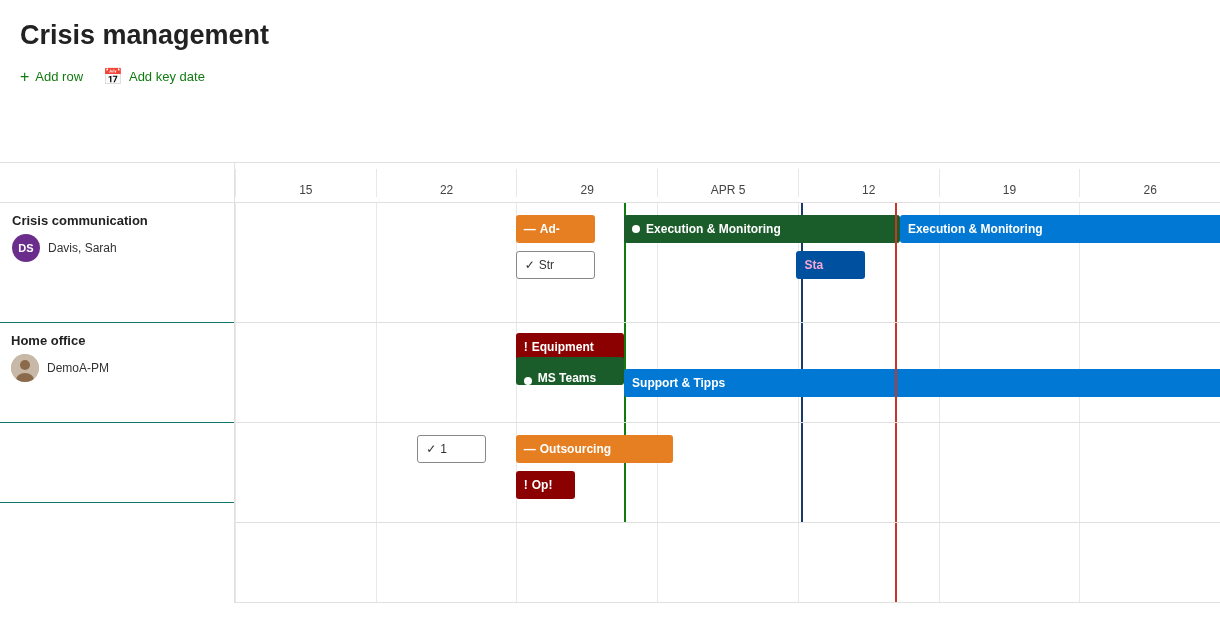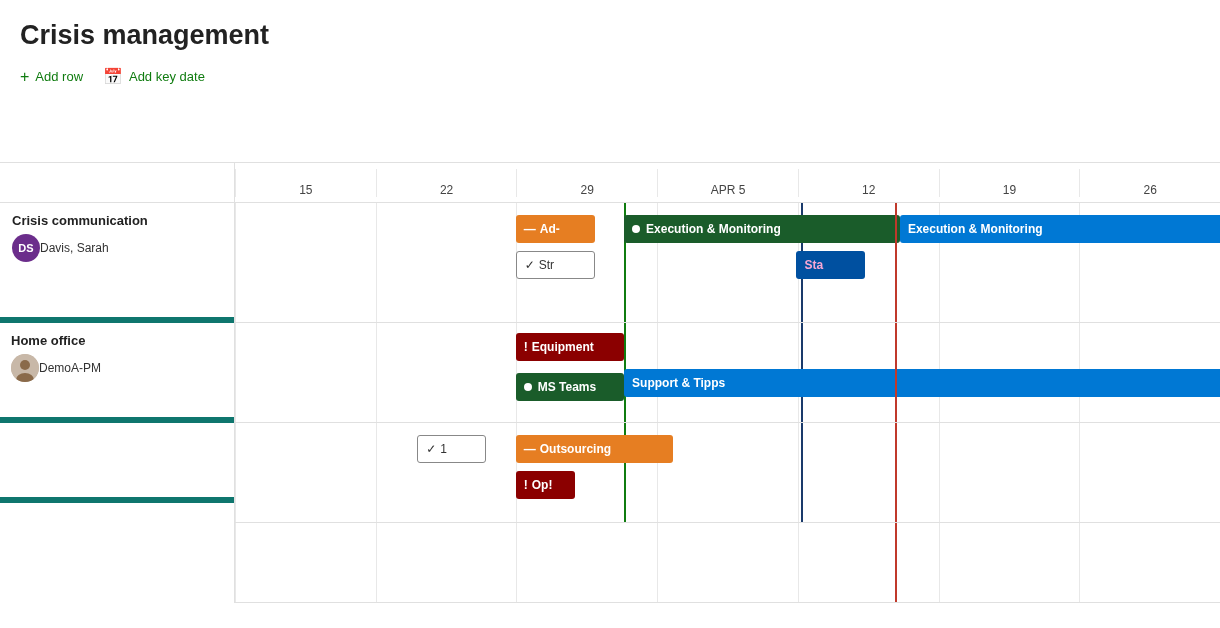--- a/index.html
+++ b/index.html
@@ -13,23 +13,23 @@
     .toolbar-btn { display: flex; align-items: center; gap: 6px; background: none; border: none; cursor: pointer; color: #107c10; font-size: 13px; font-weight: 500; }
     .toolbar-btn .icon { font-size: 16px; }
 
     .gantt { display: flex; width: 100%; border-top: 1px solid #e0e0e0; }
 
     
     .left-panel { width: 235px; min-width: 235px; border-right: 1px solid #e0e0e0; flex-shrink: 0; }
 
     .left-header { height: 40px; border-bottom: 1px solid #e0e0e0; background: #fff; }
 
-    .left-row { border-bottom: 6px solid #0f766e; padding: 10px 12px; }
+    .left-row { border-bottom: 1px solid #0f766e; padding: 10px 12px; }
     .left-row .row-title { font-weight: 700; font-size: 13px; margin-bottom: 6px; }
-    .left-row .person { display: flex; align-items: center; }
+    .left-row .person { display: flex; align-items: center; gap: 8px; }
     .avatar { width: 28px; height: 28px; border-radius: 50%; display: flex; align-items: center; justify-content: center; font-size: 11px; font-weight: 700; color: #fff; flex-shrink: 0; }
     .avatar-ds { background: #6b2d8b; }
     .avatar-d { background: #0078d4; }
     .avatar-img { width: 28px; height: 28px; border-radius: 50%; background: #c8b8a8; display: flex; align-items: center; justify-content: center; overflow: hidden; }
     .person-name { font-size: 12px; color: #333; }
 
     .crisis-row { height: 120px; }
     .home-row { height: 100px; padding-left: 11px; }
     .server-row { height: 100px; }
     .empty-row { height: 80px; }
@@ -191,21 +191,21 @@
         </div>
         <div class="milestone-vline" style="left:39.5%;"></div>
         <div class="milestone-vline milestone-vline-navy" style="left:57.5%;"></div>
         <div class="today-line" style="left:67%;"></div>
 
         <div class="bar bar-dark-red" style="left:28.5%; width:11%; top:10px;">
           <span class="excl">!</span>
           <span>Equipment</span>
         </div>
 
-        <div class="bar bar-dark-green" style="left:28.5%; width:11%; top:50px;">
+        <div class="bar bar-dark-green" style="left:28.5%; width:11%; top:34px;align-items:flex-end;">
           <span class="dot-white"></span>
           <span>MS Teams</span>
         </div>
 
         <div class="bar bar-bright-blue" style="left:39.5%; width:61%; top:46px;">
           <span>Support &amp; Tipps</span>
         </div>
       </div>
 
       <div class="chart-row chart-row-server">

